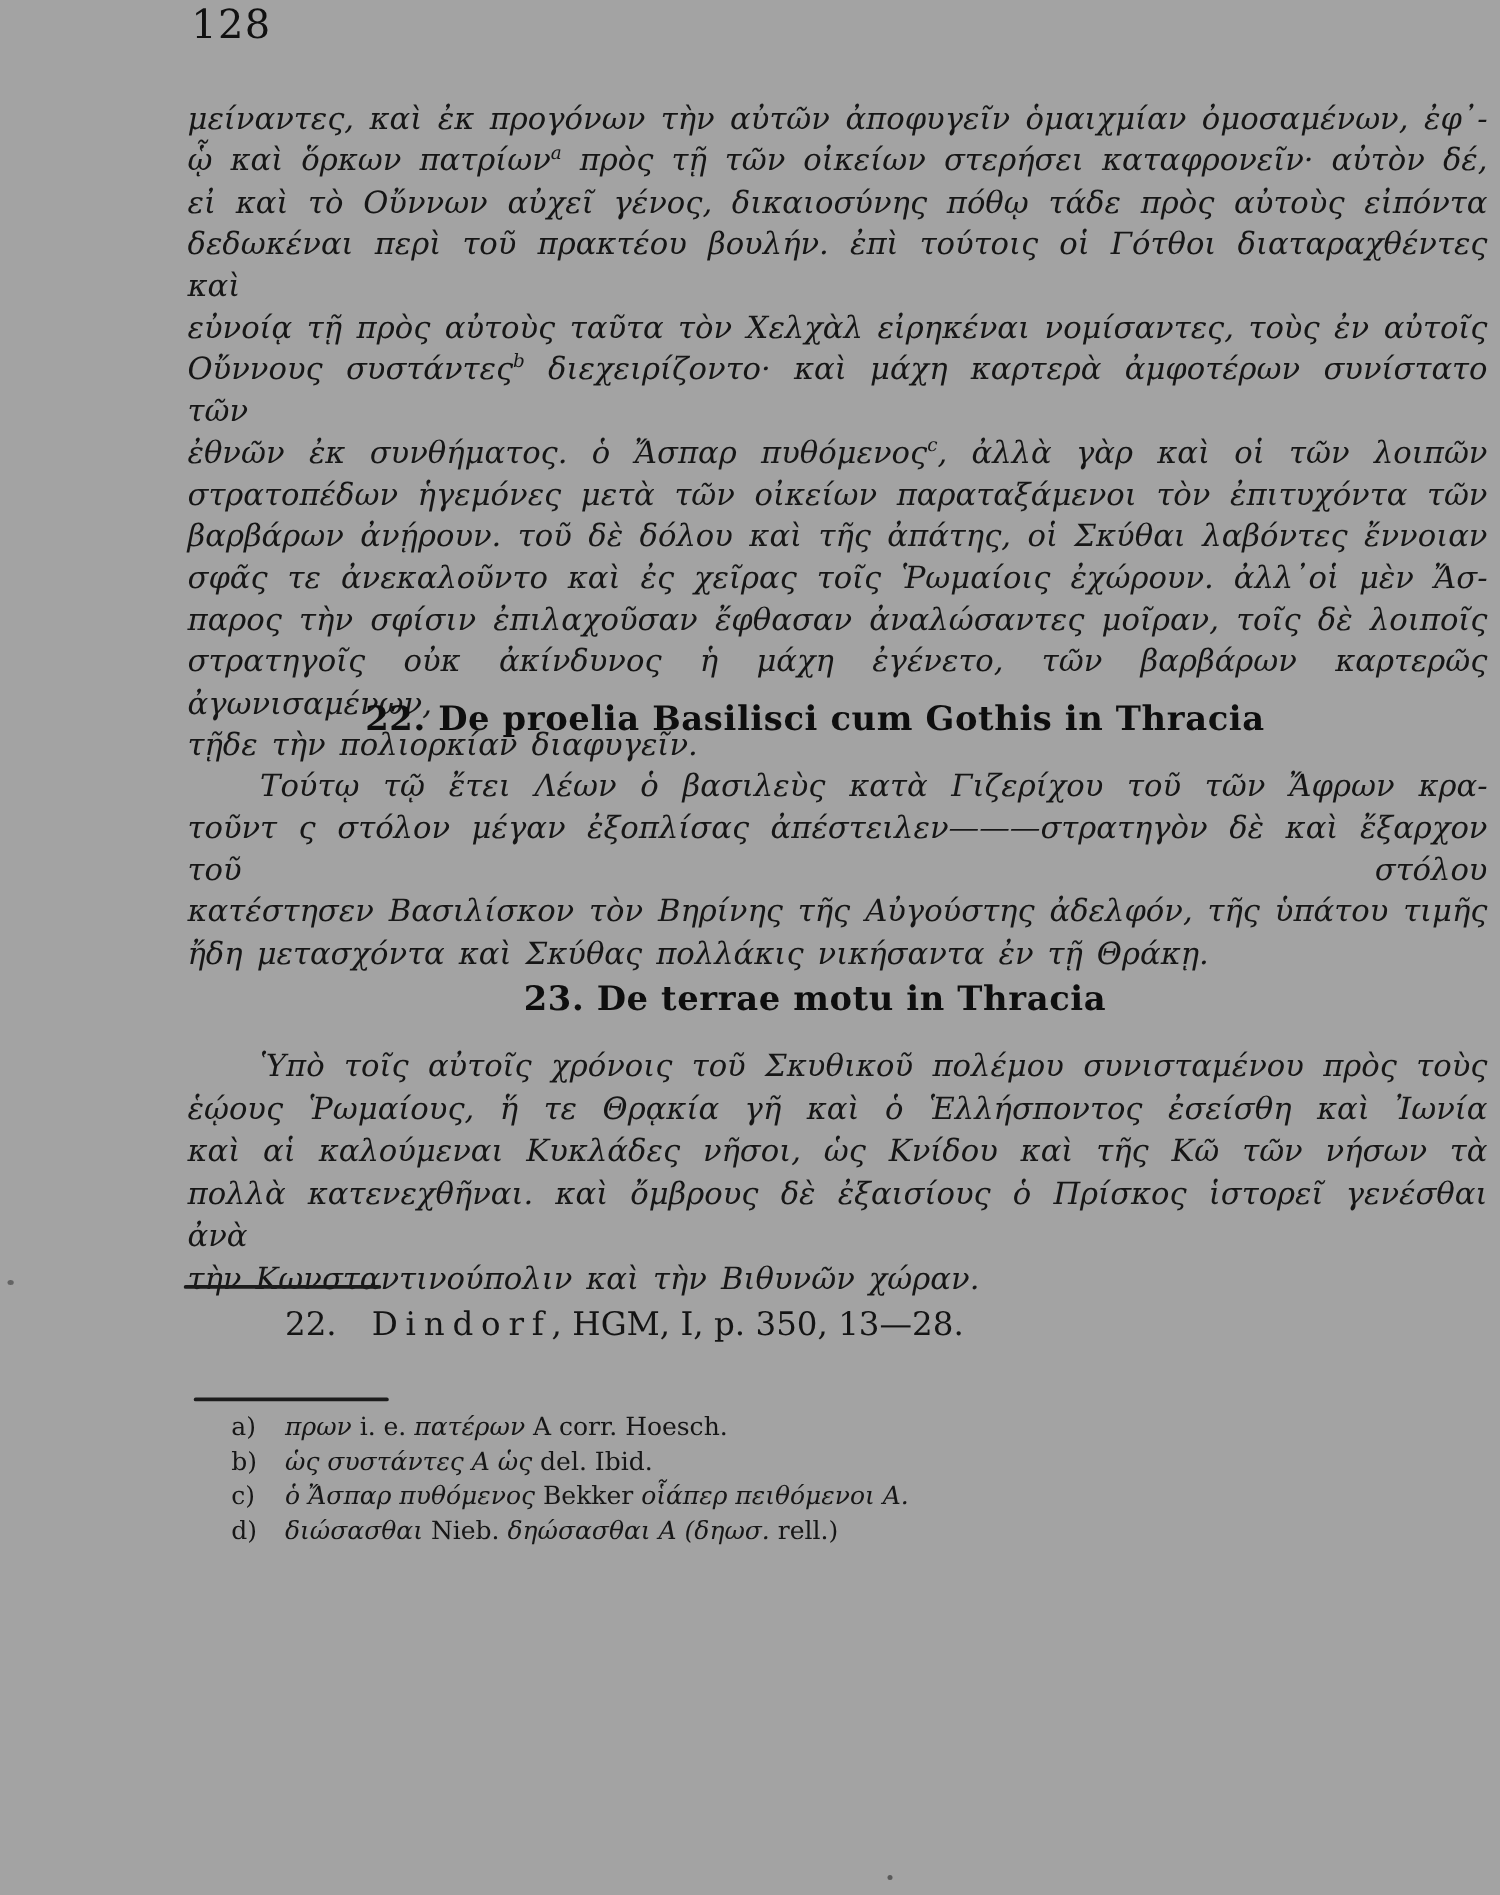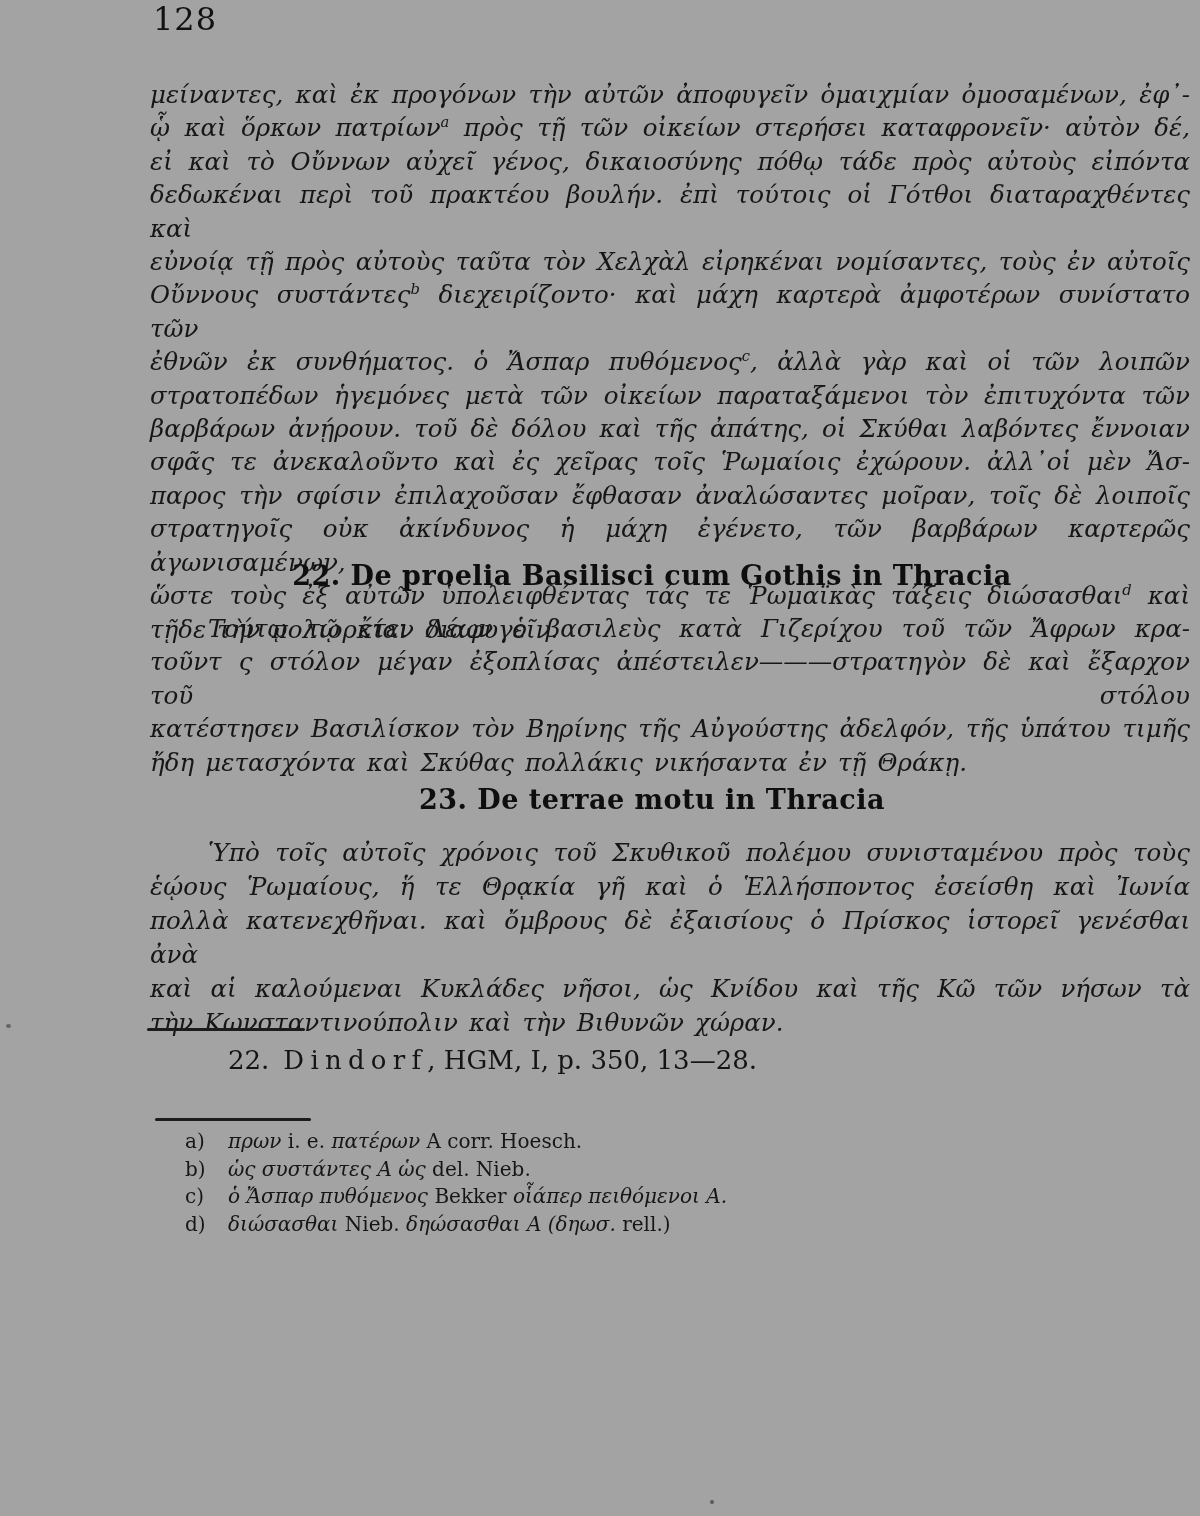--- a/index.html
+++ b/index.html
@@ -49,21 +49,21 @@
     font-style:normal;
   }
   .rule{
     position:absolute;height:3px;background:#1c1c1c;border-radius:2px;
   }
   .refs{
     position:absolute;left:228px;top:1044px;
     font-size:26px;line-height:32px;color:#141414;
   }
   .ref-line{white-space:nowrap;}
-  .ref-num{margin-right:14px;}
+  .ref-num{margin-right:28px;}
   .ref-name{letter-spacing:0.24em;text-align:center;}
   .footnotes{
     position:absolute;left:185px;top:1128px;
     font-size:20px;line-height:27.5px;color:#161616;
   }
   .fn-line{white-space:nowrap;}
   .fn-label{display:inline-block;width:43px;font-style:normal;}
   .gk{font-style:italic;}
   .lat{font-style:normal;}
   .speck{position:absolute;background:#3a3a3a;border-radius:50%;}
@@ -81,59 +81,58 @@
     <div class="gl"><span>εἰ καὶ τὸ Οὔννων αὐχεῖ γένος, δικαιοσύνης πόθῳ τάδε πρὸς αὐτοὺς εἰπόντα</span></div>
     <div class="gl"><span>δεδωκέναι περὶ τοῦ πρακτέου βουλήν. ἐπὶ τούτοις οἱ Γότθοι διαταραχθέντες καὶ</span></div>
     <div class="gl"><span>εὐνοίᾳ τῇ πρὸς αὐτοὺς ταῦτα τὸν Χελχὰλ εἰρηκέναι νομίσαντες, τοὺς ἐν αὐτοῖς</span></div>
     <div class="gl"><span>Οὔννους συστάντες</span><span class="sup">b</span><span> διεχειρίζοντο· καὶ μάχη καρτερὰ ἀμφοτέρων συνίστατο τῶν</span></div>
     <div class="gl"><span>ἐθνῶν ἐκ συνθήματος. ὁ Ἄσπαρ πυθόμενος</span><span class="sup">c</span><span>, ἀλλὰ γὰρ καὶ οἱ τῶν λοιπῶν</span></div>
     <div class="gl"><span>στρατοπέδων ἡγεμόνες μετὰ τῶν οἰκείων παραταξάμενοι τὸν ἐπιτυχόντα τῶν</span></div>
     <div class="gl"><span>βαρβάρων ἀνῄρουν. τοῦ δὲ δόλου καὶ τῆς ἀπάτης, οἱ Σκύθαι λαβόντες ἔννοιαν</span></div>
     <div class="gl"><span>σφᾶς τε ἀνεκαλοῦντο καὶ ἐς χεῖρας τοῖς Ῥωμαίοις ἐχώρουν. ἀλλ᾽οἱ μὲν Ἄσ-</span></div>
     <div class="gl"><span>παρος τὴν σφίσιν ἐπιλαχοῦσαν ἔφθασαν ἀναλώσαντες μοῖραν, τοῖς δὲ λοιποῖς</span></div>
     <div class="gl"><span>στρατηγοῖς οὐκ ἀκίνδυνος ἡ μάχη ἐγένετο, τῶν βαρβάρων καρτερῶς ἀγωνισαμένων,</span></div>
-    <div class="gl"><span>ὥστε τοὺς ἐξ αὐτῶν ὑπολειφθέντας τάς τε Ῥωμαϊκὰς τάξεις διώσασθαι</span><span class="sup">d</span><span> καὶ</span></div>
     <div class="gl last"><span>τῇδε τὴν πολιορκίαν διαφυγεῖν.</span></div>
   </div>
 
   <div class="heading" style="top:560px">22. De proelia Basilisci cum Gothis in Thracia</div>
 
   <div class="textblock" style="top:612px">
     <div class="gl indent"><span>Τούτῳ τῷ ἔτει Λέων ὁ βασιλεὺς κατὰ Γιζερίχου τοῦ τῶν Ἄφρων κρα-</span></div>
     <div class="gl"><span>τοῦντ ς στόλον μέγαν ἐξοπλίσας ἀπέστειλεν———στρατηγὸν δὲ καὶ ἔξαρχον τοῦ στόλου</span></div>
     <div class="gl"><span>κατέστησεν Βασιλίσκον τὸν Βηρίνης τῆς Αὐγούστης ἀδελφόν, τῆς ὑπάτου τιμῆς</span></div>
     <div class="gl last"><span>ἤδη μετασχόντα καὶ Σκύθας πολλάκις νικήσαντα ἐν τῇ Θράκῃ.</span></div>
   </div>
 
   <div class="heading" style="top:784px">23. De terrae motu in Thracia</div>
 
   <div class="textblock s23" style="top:836px">
     <div class="gl indent"><span>Ὑπὸ τοῖς αὐτοῖς χρόνοις τοῦ Σκυθικοῦ πολέμου συνισταμένου πρὸς τοὺς</span></div>
     <div class="gl"><span>ἑῴους Ῥωμαίους, ἥ τε Θρᾳκία γῆ καὶ ὁ Ἑλλήσποντος ἐσείσθη καὶ Ἰωνία</span></div>
+    <div class="gl"><span>καὶ αἱ καλούμεναι Κυκλάδες νῆσοι, ὡς Κνίδου καὶ τῆς Κῶ τῶν νήσων τὰ</span></div>
     <div class="gl"><span>πολλὰ κατενεχθῆναι. καὶ ὄμβρους δὲ ἐξαισίους ὁ Πρίσκος ἱστορεῖ γενέσθαι ἀνὰ</span></div>
-    <div class="gl"><span>καὶ αἱ καλούμεναι Κυκλάδες νῆσοι, ὡς Κνίδου καὶ τῆς Κῶ τῶν νήσων τὰ</span></div>
     <div class="gl last"><span>τὴν Κωνσταντινούπολιν καὶ τὴν Βιθυνῶν χώραν.</span></div>
   </div>
 
   <div class="rule" style="top:1028px;left:147px;width:158px"></div>
 
   <div class="refs">
     <div class="ref-line">
       <span class="ref-num">22.</span><span class="ref-name">Dindorf</span><span>, HGM, I, p. 350, 13—28.</span>
     </div>
   </div>
 
   <div class="rule" style="top:1118px;left:155px;width:156px"></div>
 
   <div class="footnotes">
     <div class="fn-line">
       <span class="fn-label">a)</span><span class="gk">πρων</span><span class="lat"> i. e. </span><span class="gk">πατέρων</span><span class="lat"> A corr. Hoesch.</span>
     </div>
     <div class="fn-line">
-      <span class="fn-label">b)</span><span class="gk">ὡς συστάντες A ὡς </span><span class="lat">del. Nieb.</span><span></span><span></span>
+      <span class="fn-label">b)</span><span class="gk">ὡς συστάντες A ὡς </span><span class="lat">del. Ibid.</span><span></span><span></span>
     </div>
     <div class="fn-line">
       <span class="fn-label">c)</span><span class="gk">ὁ Ἄσπαρ πυθόμενος </span><span class="lat">Bekker </span><span class="gk">οἷάπερ πειθόμενοι A.</span><span></span>
     </div>
     <div class="fn-line">
       <span class="fn-label">d)</span><span class="gk">διώσασθαι </span><span class="lat">Nieb. </span><span class="gk">δηώσασθαι A (δηωσ. </span><span class="lat">rell.)</span>
     </div>
   </div>
 
   <div class="speck" style="left:6px;top:1024px;width:5px;height:4px;opacity:.6"></div>

